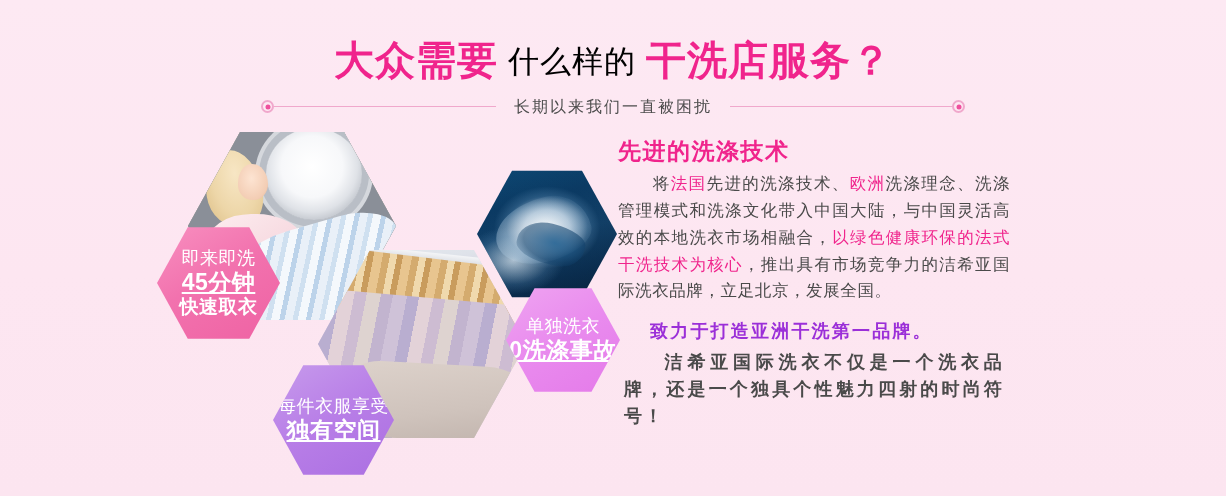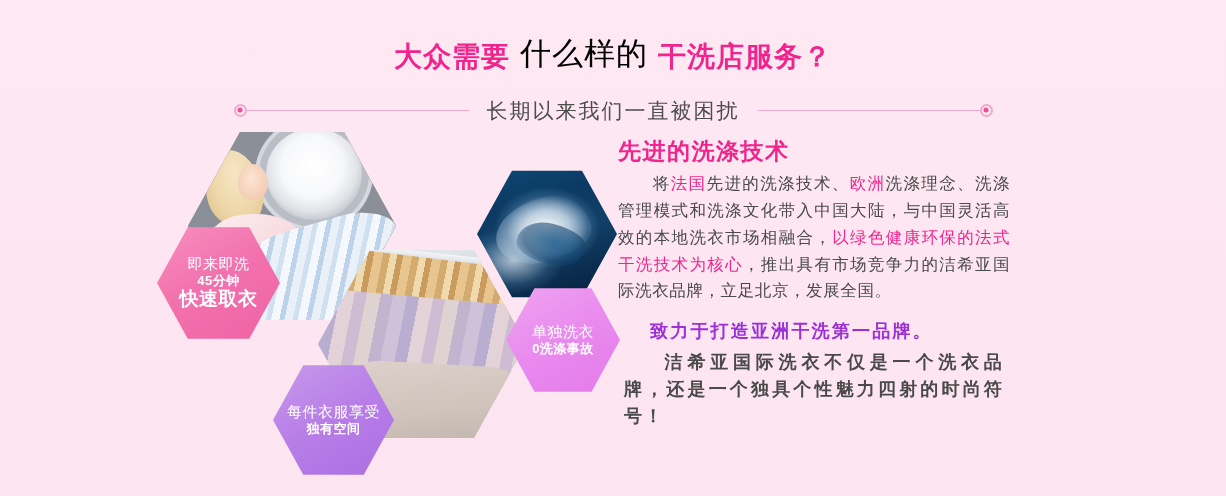--- a/index.html
+++ b/index.html
@@ -25,21 +25,21 @@
   .headline {
     position: absolute;
     top: 40px;
     left: 0;
     width: 1226px;
     text-align: center;
     white-space: nowrap;
     line-height: 1;
   }
   .hl-strong {
-    font-size: 28px;
+    font-size: 40px;
     font-weight: bold;
     letter-spacing: 1px;
   }
   .hl-mid {
     font-size: 31px;
     font-weight: normal;
     letter-spacing: 1px;
     margin: 0 10px;
     position: relative;
     top: -2px;
@@ -76,21 +76,21 @@
     background: #ef4f9d;
   }
   .sub-rule {
     height: 1px;
     background: #f0a8cc;
     flex: 0 0 auto;
   }
   .sub-rule.left  { width: 222px; }
   .sub-rule.right { width: 222px; }
   .sub-text {
-    font-size: 21px;
+    font-size: 16px;
     color: #4d4d4d;
     letter-spacing: 2px;
     padding: 0 18px;
     white-space: nowrap;
     position: relative;
     top: 1px;
   }
 
   
   .hex-stage {
@@ -109,28 +109,29 @@
   .hex-label {
     display: flex;
     flex-direction: column;
     align-items: center;
     justify-content: center;
     text-align: center;
     color: #ffffff;
     line-height: 1.18;
   }
   .hex-label .ln1 {
-    font-size: 15px;
+    font-size: 18px;
     font-weight: normal;
     letter-spacing: 0.5px;
   }
   .hex-label .ln2 {
-    font-size: 13px;
+    font-size: 23px;
     font-weight: bold;
     letter-spacing: 0.5px;
+    text-decoration: underline;
   }
   .hex-label .ln3 {
     font-size: 19px;
     font-weight: bold;
     letter-spacing: 0.5px;
   }
 
   
   
   #hex-photo-washer {

